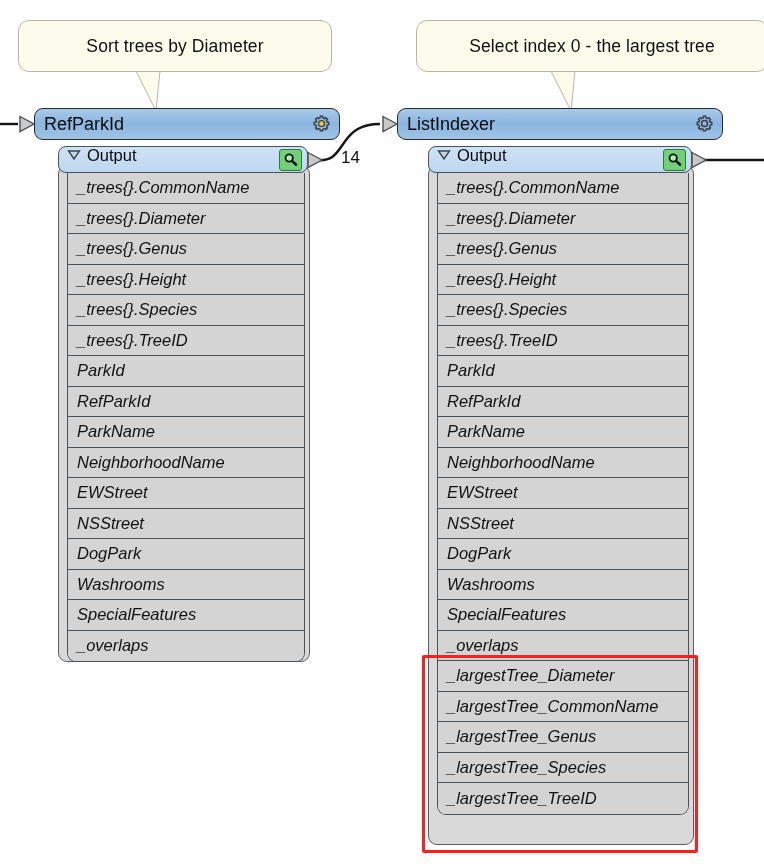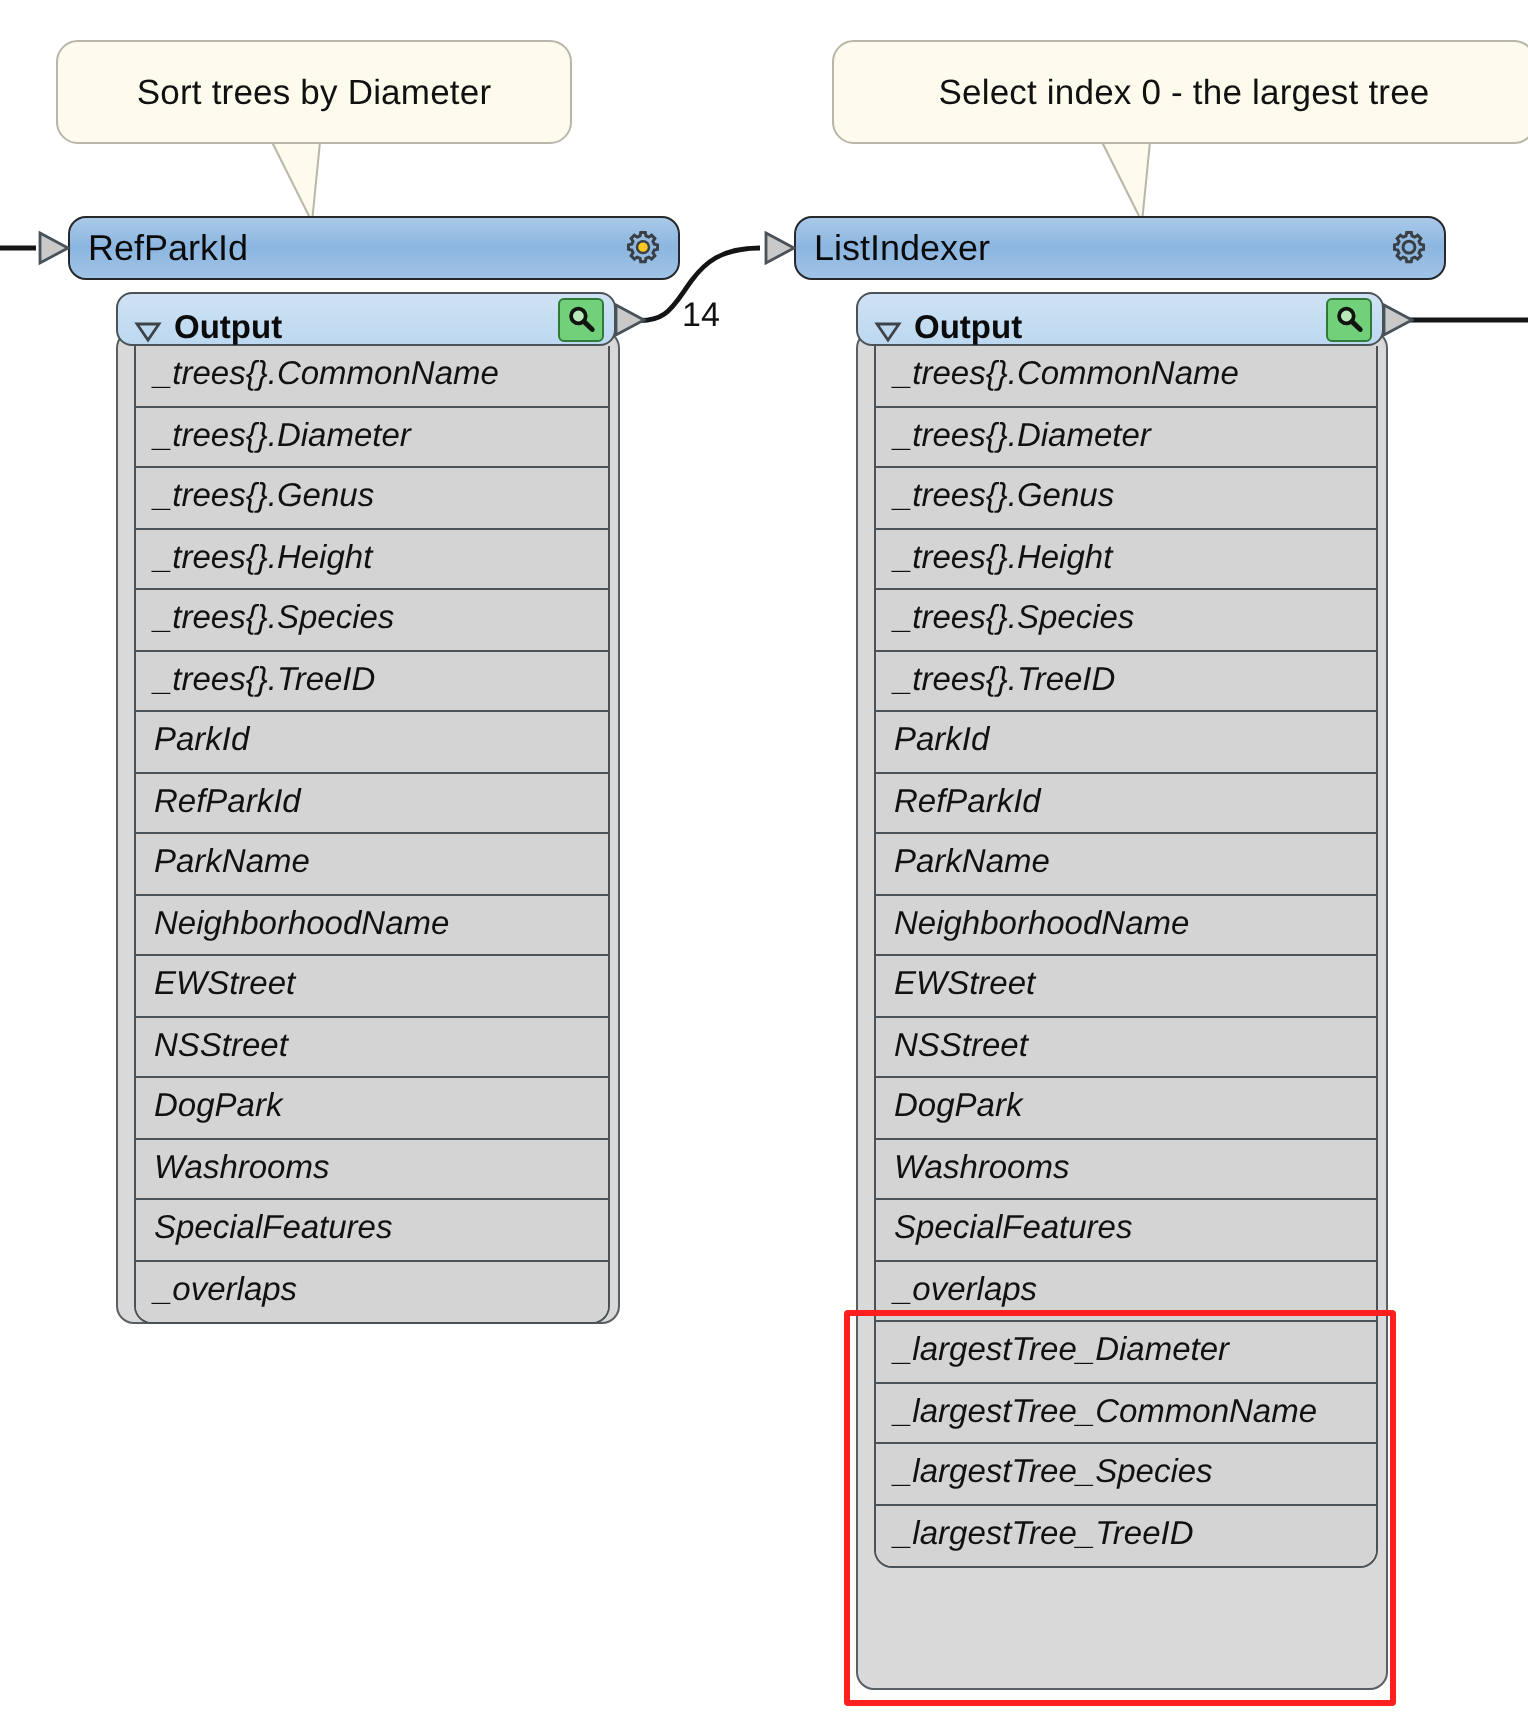--- a/index.html
+++ b/index.html
@@ -91,23 +91,22 @@
 
   
   .out-row {
     position: absolute;
     box-sizing: border-box;
     height: 27px;
     background: linear-gradient(180deg, #cfe2f4 0%, #bcd8f0 100%);
     border: 1.4px solid #4a5157;
     border-radius: 8px;
     display: flex;
-    align-items: flex-end;
+    align-items: flex-start;
     z-index: 4;
-    font-weight: bold;
   }
   .out-tri {
     width: 14px; height: 14px;
     margin-left: 8px;
     flex: none;
   }
   .out-label {
     font-size: 16.5px;
     color: #0b0b0c;
     margin-left: 6px;
@@ -196,21 +195,21 @@
 
   <svg id="wires" viewBox="0 0 764 868" xmlns="http://www.w3.org/2000/svg">
 
     <path d="M0,124 L18,124" stroke="#141414" stroke-width="2.4" fill="none"></path>
 
     <path d="M316,160 C334,162 337,152 346,140 C352,132 360,124 380,124" stroke="#141414" stroke-width="2.4" fill="none"></path>
 
     <path d="M700,160 L764,160" stroke="#141414" stroke-width="2.4" fill="none"></path>
   </svg>
 
-  <div class="callout" id="callout-sort" style="left:28px; top:20px; width:258px; height:52px;">
+  <div class="callout" id="callout-sort" style="left:18px; top:20px; width:314px; height:52px;">
     <span>Sort trees by Diameter</span>
   </div>
   <svg style="position:absolute; left:130px; top:70px; width:60px; height:42px; z-index:5;" viewBox="0 0 60 42" xmlns="http://www.w3.org/2000/svg">
     <path d="M6,1 L26,41 L30,1 Z" fill="#fdfbec" stroke="#b9b6a8" stroke-width="1"></path>
   </svg>
 
   <div class="callout" id="callout-index" style="left:416px; top:20px; width:352px; height:52px;">
     <span>Select index 0 - the largest tree</span>
   </div>
   <svg style="position:absolute; left:545px; top:70px; width:60px; height:42px; z-index:5;" viewBox="0 0 60 42" xmlns="http://www.w3.org/2000/svg">
@@ -317,20 +316,21 @@
         <div class="field">ParkName</div>
         <div class="field">NeighborhoodName</div>
         <div class="field">EWStreet</div>
         <div class="field">NSStreet</div>
         <div class="field">DogPark</div>
         <div class="field">Washrooms</div>
         <div class="field">SpecialFeatures</div>
         <div class="field">_overlaps</div>
         <div class="field">_largestTree_Diameter</div>
         <div class="field">_largestTree_CommonName</div>
+        <div class="field">_largestTree_Genus</div>
         <div class="field">_largestTree_Species</div>
         <div class="field">_largestTree_TreeID</div>
       </div>
   </div>
 
   <div class="highlight" style="left:422px; top:655px; width:276px; height:198px;"></div>
 
 </div>
 
 </body></html>

